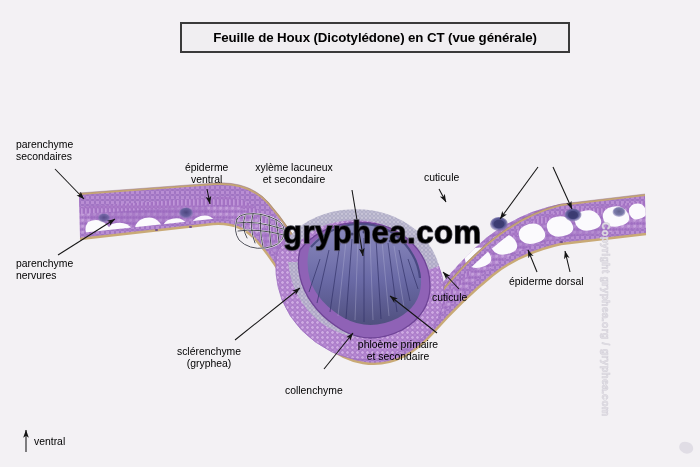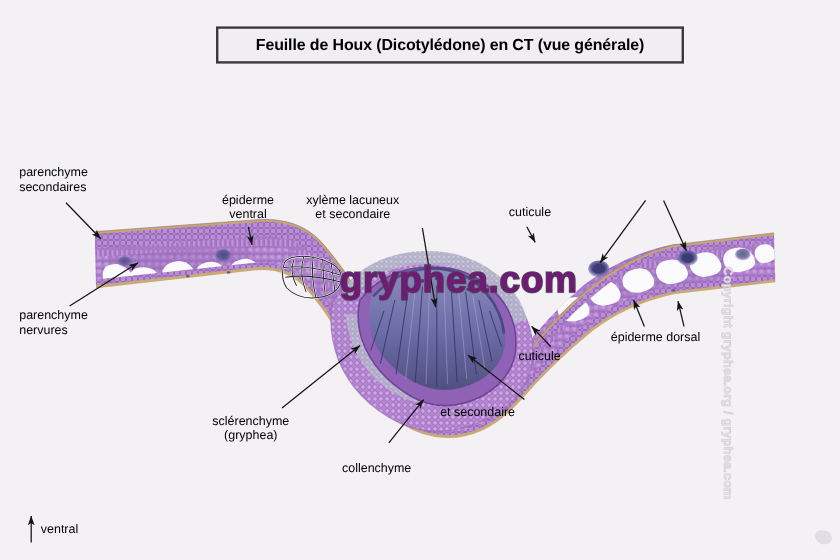--- a/index.html
+++ b/index.html
@@ -38,21 +38,21 @@
     left: 0; top: 0; width: 700px; height: 467px;
     pointer-events: none;
   }
 
   
   #watermark-main {
     position: absolute;
     left: 283px; top: 215px;
     font-size: 31px;
     font-weight: bold;
-    color: #701a75;
+    color: #000000;
     letter-spacing: 0.5px;
     -webkit-text-stroke: 1.4px #4a4a55;
     paint-order: stroke fill;
     text-shadow: 0 1px 1px rgba(60,50,70,.35);
     white-space: nowrap;
   }
   #watermark-side {
     position: absolute;
     left: 612px; top: 222px;
     width: 240px;
@@ -379,20 +379,21 @@
 
   <div class="label" style="left:509px; top:276px;">
     <div>épiderme dorsal</div>
   </div>
 
   <div class="label" style="left:432px; top:292px;">
     <div>cuticule</div>
   </div>
 
   <div class="label center" style="left:398px; top:339px; width:110px; margin-left:-55px;">
+    <div>phloème primaire</div>
     <div>et secondaire</div>
   </div>
 
   <div class="label" style="left:285px; top:375px;margin-top:10px;">
     <div>collenchyme</div>
   </div>
 
   <div class="label center" style="left:209px; top:346px; width:90px; margin-left:-45px;">
     <div>sclérenchyme</div>
     <div>(gryphea)</div>

